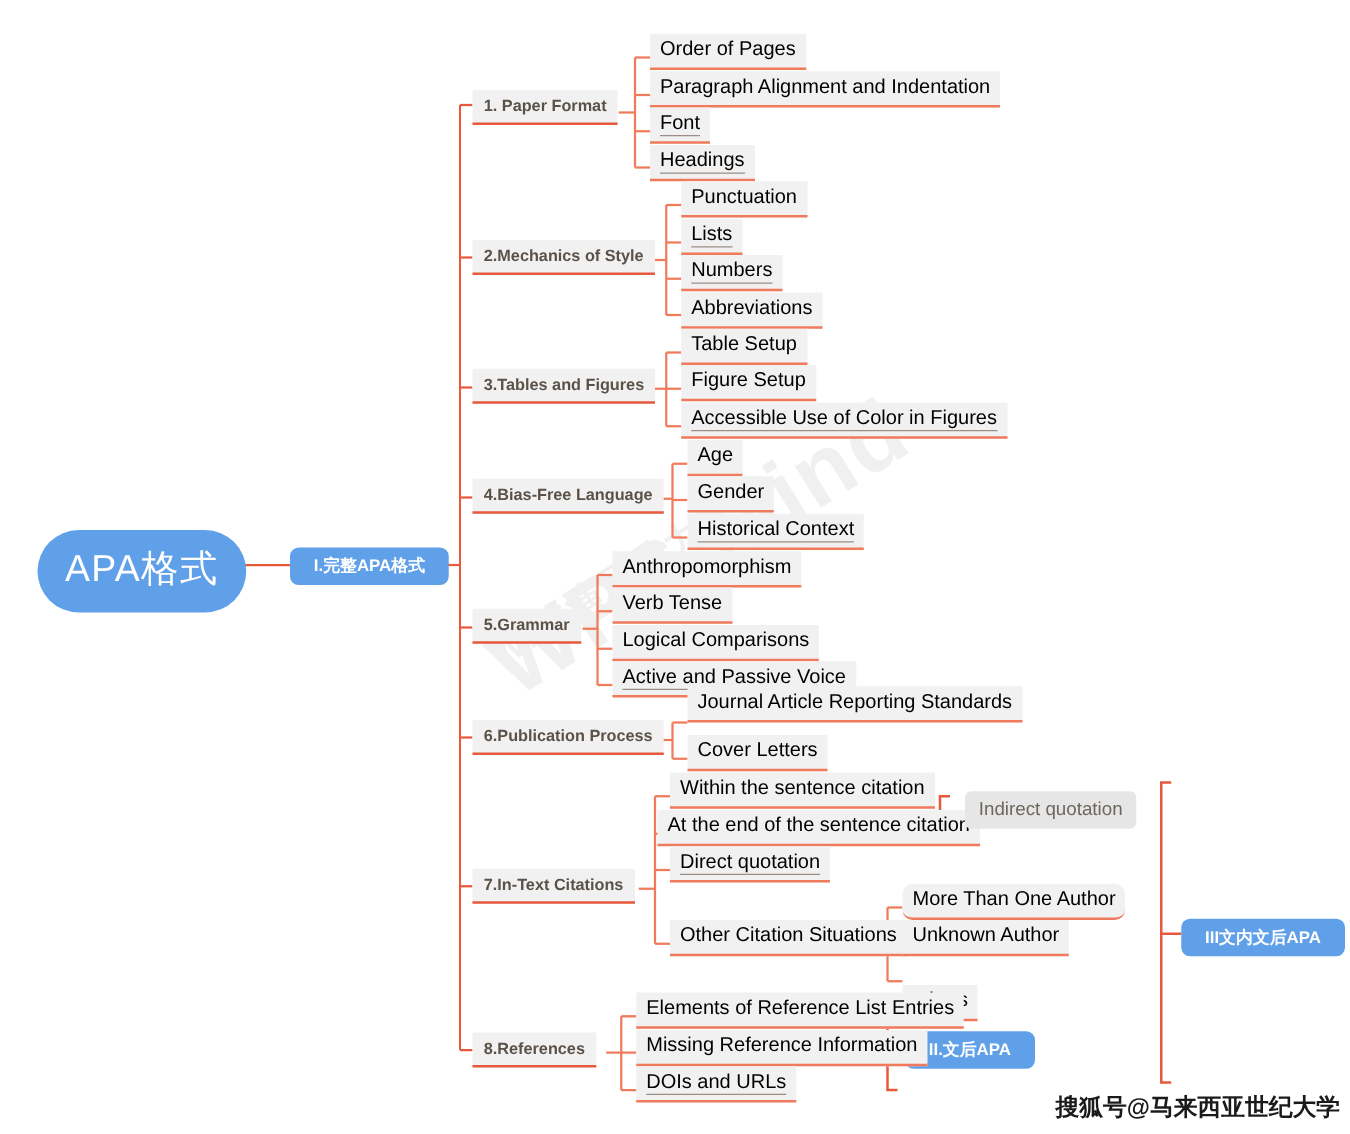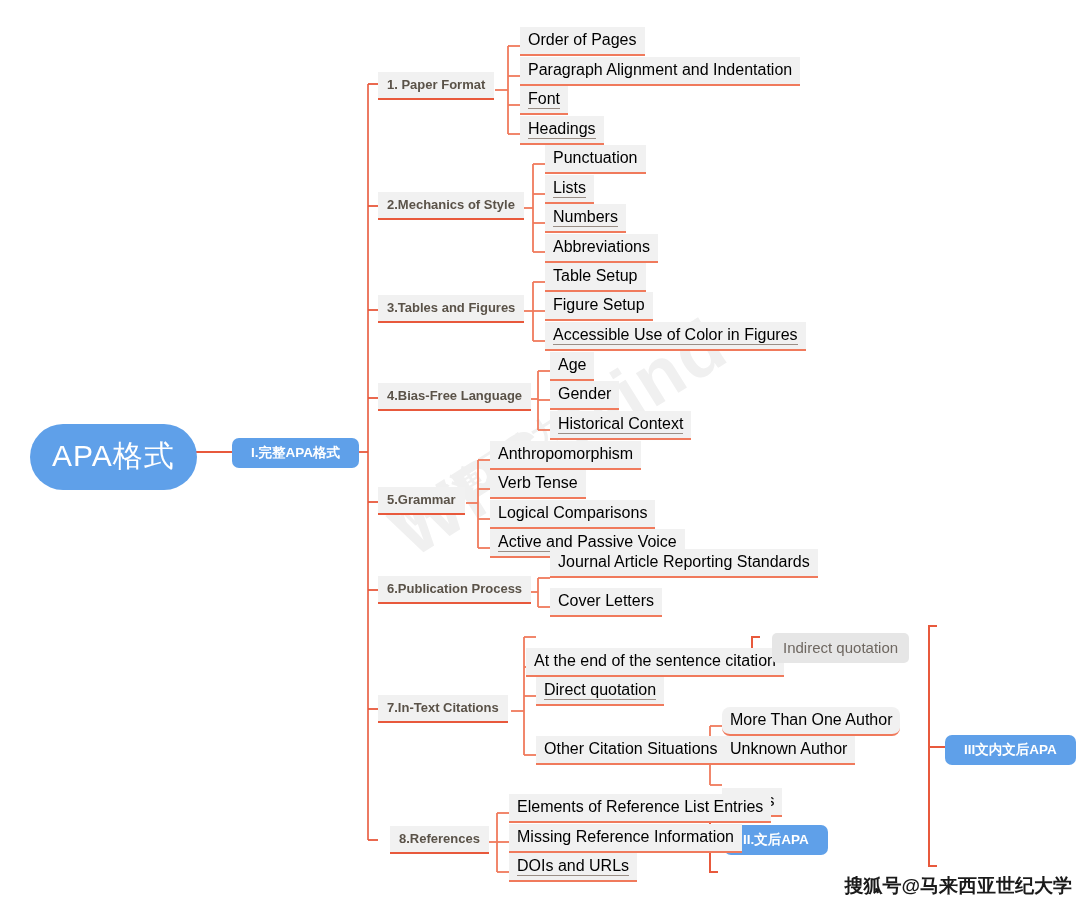--- a/index.html
+++ b/index.html
@@ -168,21 +168,21 @@
   <div class="node blue" style="left:724px;top:825px;">II.文后APA</div>
   <div class="node blue" style="left:945px;top:735px;">III文内文后APA</div>
 
   <div class="node l2" style="left:378px;top:72px;">1. Paper Format</div>
   <div class="node l2" style="left:378px;top:192px;">2.Mechanics of Style</div>
   <div class="node l2" style="left:378px;top:295px;">3.Tables and Figures</div>
   <div class="node l2" style="left:378px;top:383px;">4.Bias-Free Language</div>
   <div class="node l2" style="left:378px;top:487px;">5.Grammar</div>
   <div class="node l2" style="left:378px;top:576px;">6.Publication Process</div>
   <div class="node l2" style="left:378px;top:695px;">7.In-Text Citations</div>
-  <div class="node l2" style="left:378px;top:826px;margin-left:12px;">8.References</div>
+  <div class="node l2" style="left:378px;top:826px;">8.References</div>
 
   <div class="node leaf" style="left:520px;top:27px;">
     <span>Order of Pages</span></div>
   <div class="node leaf" style="left:520px;top:57px;">
     <span>Paragraph Alignment and Indentation</span></div>
   <div class="node leaf" style="left:520px;top:86px;">
     <span class="u">Font</span></div>
   <div class="node leaf" style="left:520px;top:116px;">
     <span class="u">Headings</span></div>
 
@@ -216,20 +216,22 @@
   <div class="node leaf" style="left:490px;top:500px;">
     <span>Logical Comparisons</span></div>
   <div class="node leaf" style="left:490px;top:529px;">
     <span class="u">Active and Passive Voice</span></div>
 
   <div class="node leaf" style="left:550px;top:549px;">
     <span>Journal Article Reporting Standards</span></div>
   <div class="node leaf" style="left:550px;top:588px;">
     <span>Cover Letters</span></div>
 
+  <div class="node leaf" style="left:536px;top:618px;">
+    <span>Within the sentence citation</span></div>
   <div class="node leaf" style="left:526px;top:648px;">
     <span>At the end of the sentence citation</span></div>
   <div class="node leaf" style="left:536px;top:677px;">
     <span class="u">Direct quotation</span></div>
   <div class="node leaf" style="left:536px;top:736px;">
     <span>Other Citation Situations</span></div>
 
   <div class="node leaf" style="left:722px;top:707px;border-radius:8px;">
     <span>More Than One Author</span></div>
   <div class="node leaf" style="left:722px;top:736px;">

